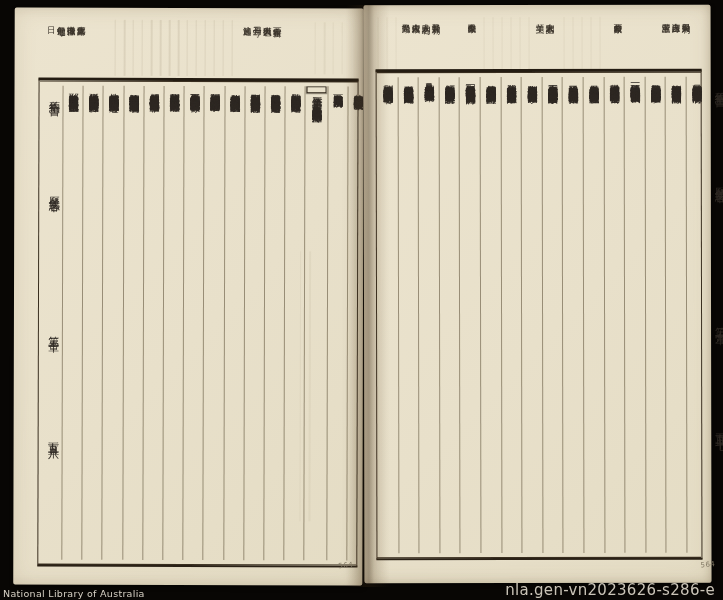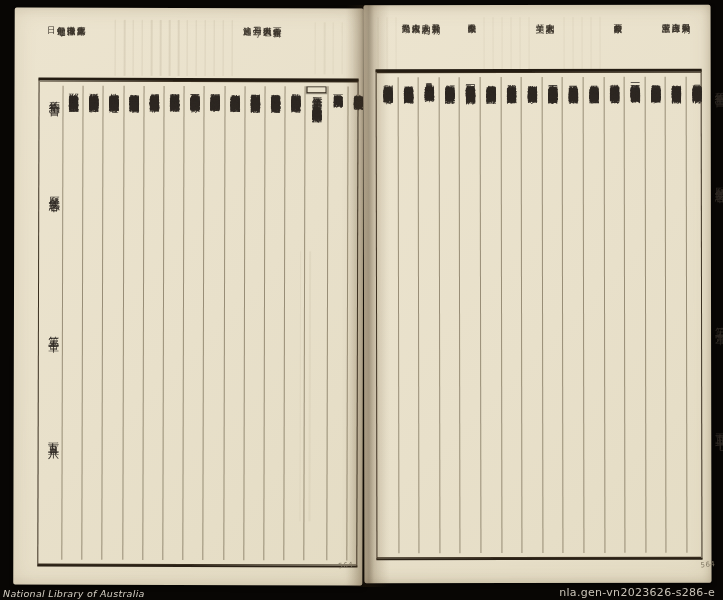--- a/index.html
+++ b/index.html
@@ -48,22 +48,22 @@
   .rh-page{top:348px;}
   
   .mnotes{position:absolute;writing-mode:vertical-rl;font-size:8.5px;line-height:10px;
     letter-spacing:.3px;color:#3a332a;height:60px;}
   .mnotes span{display:block;white-space:nowrap;}
   
   .ghost{position:absolute;pointer-events:none;opacity:.45;filter:blur(.4px);
     background:repeating-linear-gradient(to right,rgba(128,112,84,.30) 0 1.5px,transparent 1.5px 9px);}
   .pencil{position:absolute;font-size:7px;color:#837a66;transform:rotate(-6deg);letter-spacing:.5px;}
   
-  .wm-bottom-left{position:absolute;left:3px;bottom:1px;font-size:9.5px;color:#d6d0c4;letter-spacing:.3px;font-style:italic;}
-  .wm-bottom-right{position:absolute;right:8px;bottom:1px;font-size:11px;color:#c9c3b7;letter-spacing:.3px;text-align:right;}
+  .wm-bottom-left{position:absolute;left:3px;bottom:1px;font-size:9.5px;color:#d6d0c4;letter-spacing:.3px;}
+  .wm-bottom-right{position:absolute;right:8px;bottom:1px;font-size:15px;color:#c9c3b7;letter-spacing:.3px;text-align:right;}
 </style>
 </head>
 <body>
 
 <div class="spread">
 
   <div class="page page-left">
 
     <div class="ghost" style="left:100px;top:12px;width:118px;height:56px;"></div>
     <div class="ghost" style="left:300px;top:14px;width:34px;height:52px;opacity:.3;"></div>

